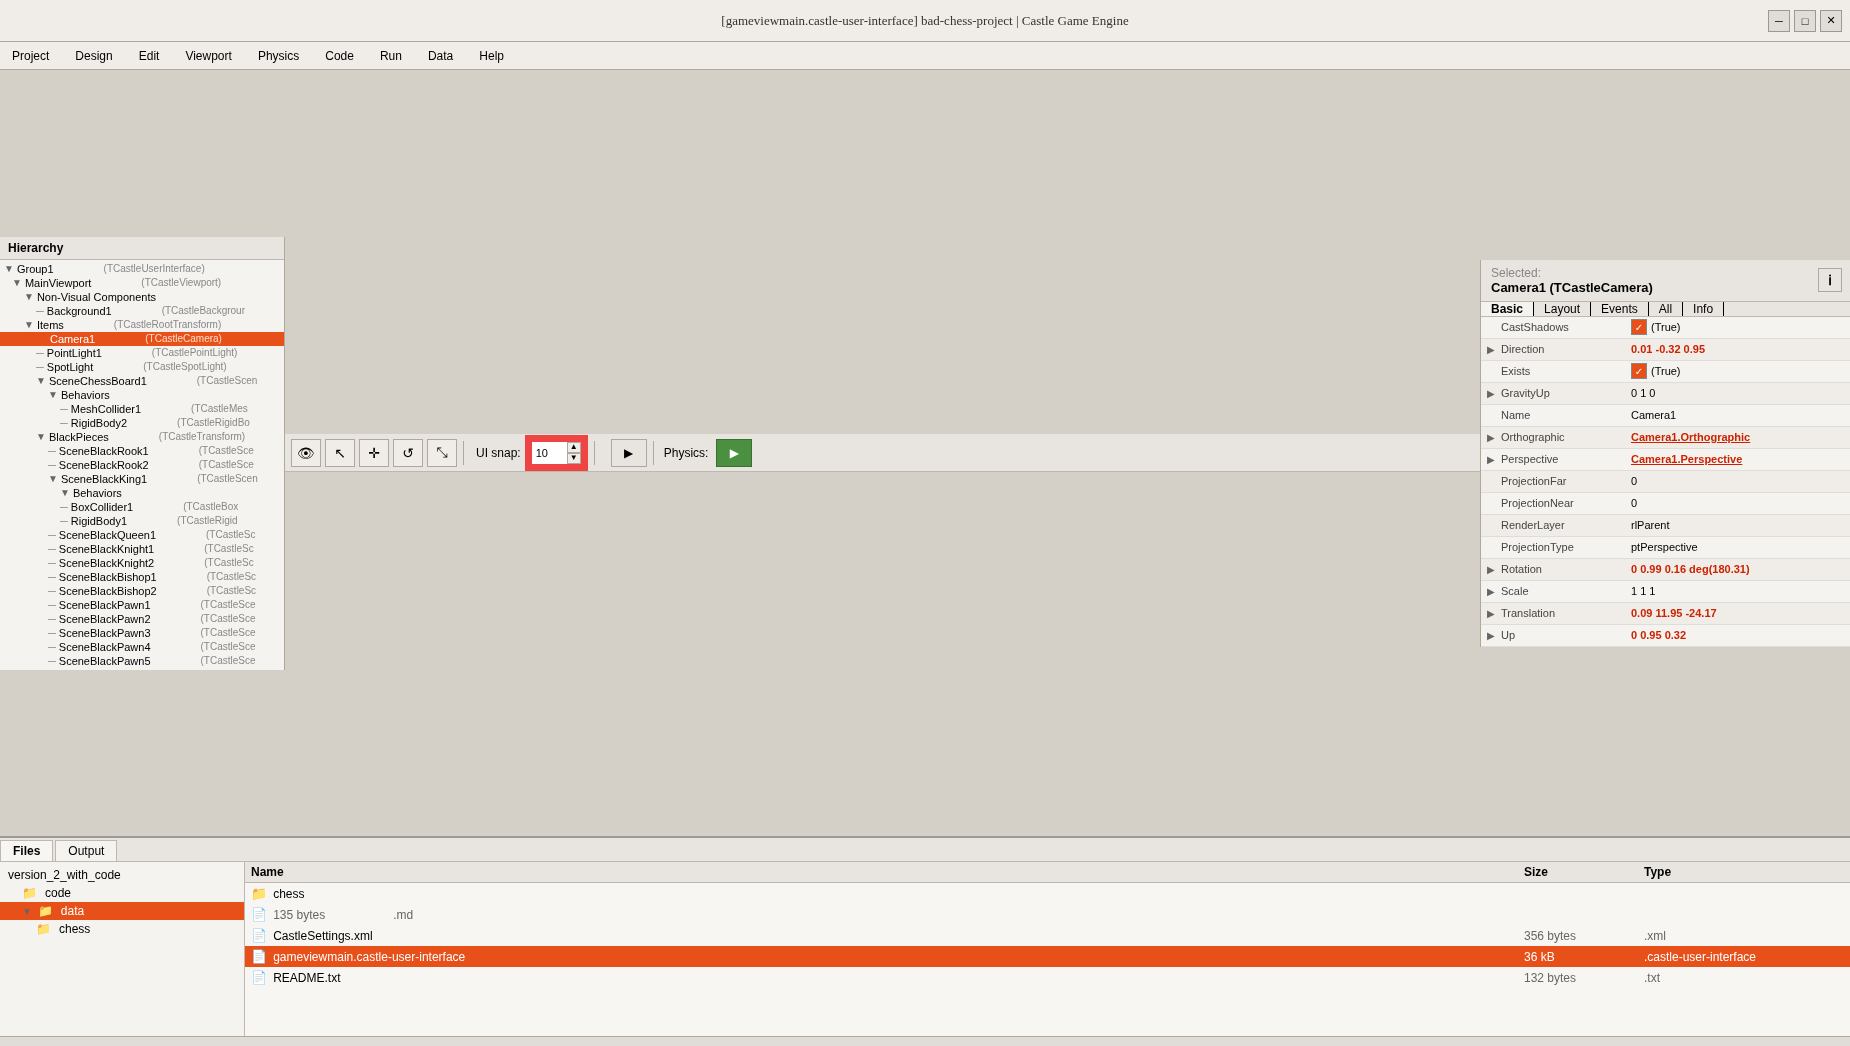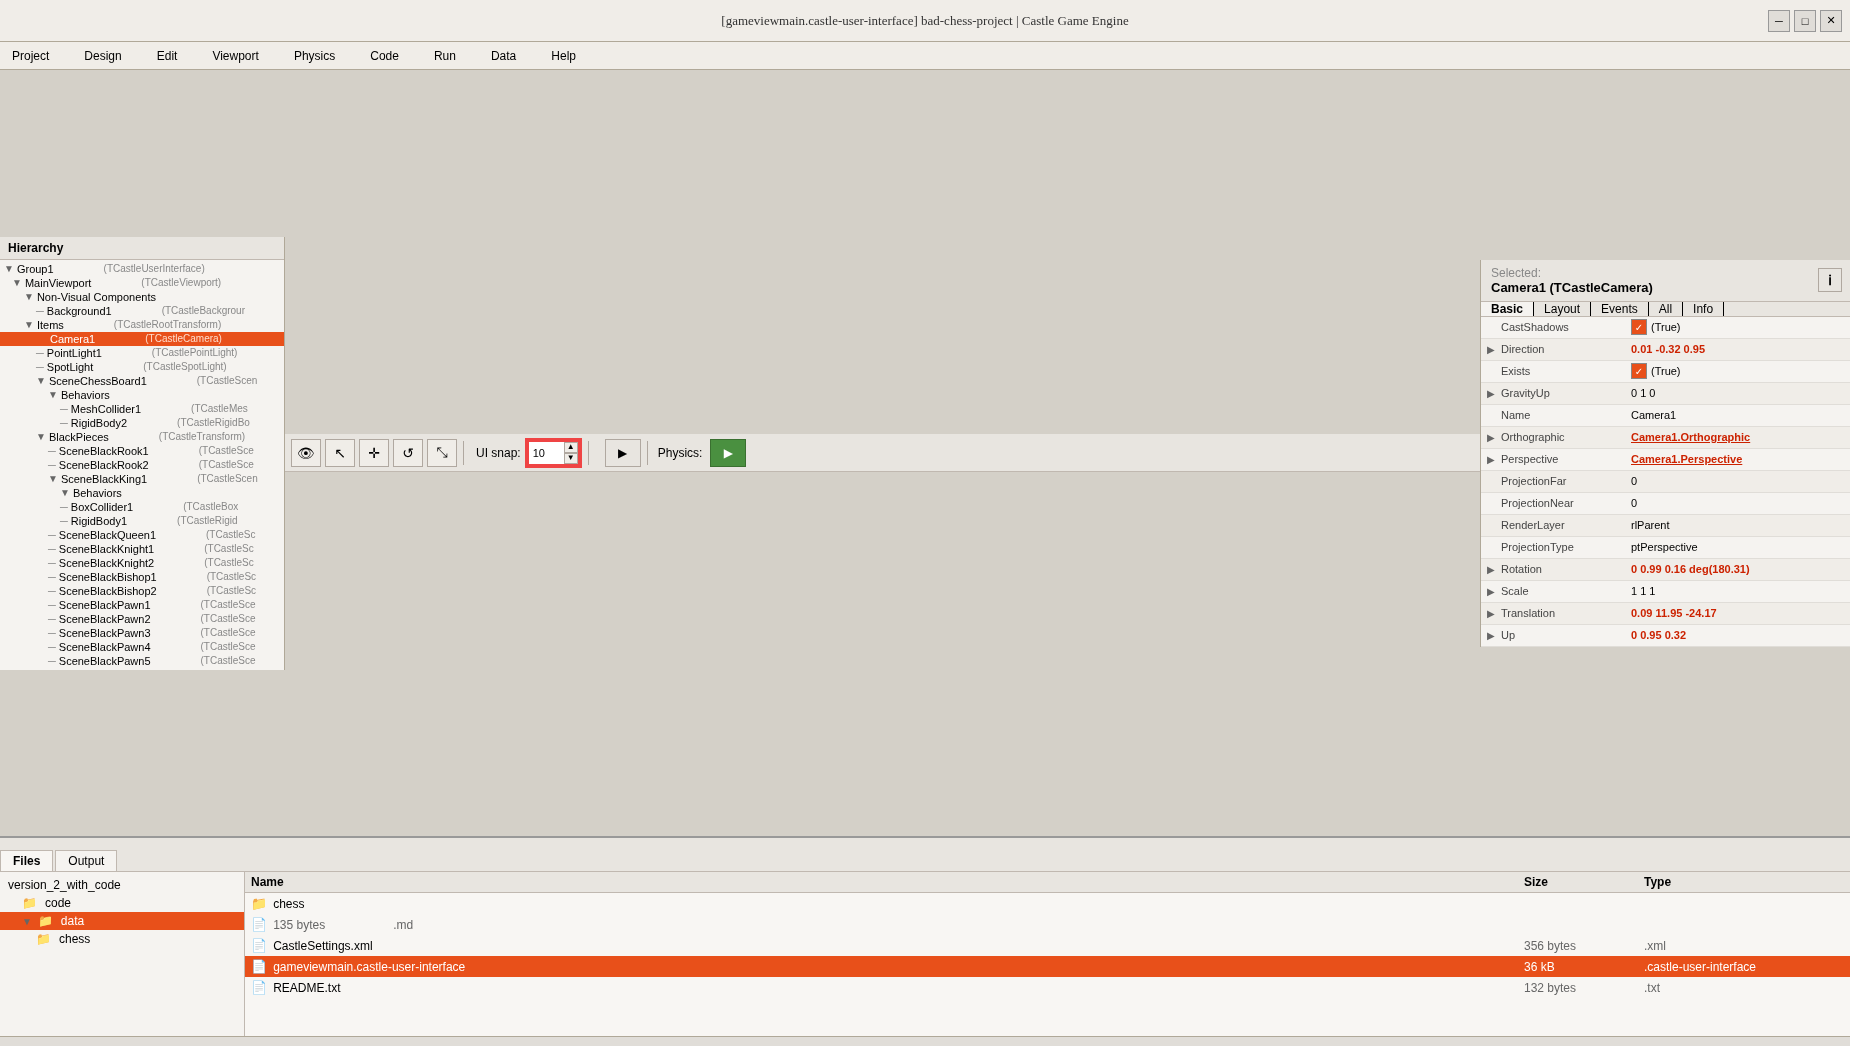--- a/index.html
+++ b/index.html
@@ -21,21 +21,21 @@
     .win-btn { width: 22px; height: 22px; border: 1px solid #999; background: #e0ddd8; display: flex; align-items: center; justify-content: center; cursor: pointer; font-size: 11px; }
 
     
     #menu-bar {
       background: #f0ede8;
       height: 28px;
       display: flex;
       align-items: center;
       padding: 0 4px;
       border-bottom: 1px solid #b0a898;
-      gap: 19px;
+      gap: 10px;
     }
     .menu-item { padding: 3px 8px; cursor: pointer; font-size: 12px; }
 
     
     #main-layout {
       display: flex;
       height: calc(1046px - 30px - 28px);
       flex-direction: column;
     }
 
@@ -113,21 +113,21 @@
       display: flex;
       align-items: center;
       justify-content: center;
       cursor: pointer;
       font-size: 14px;
     }
     .toolbar-separator { width: 1px; height: 24px; background: #b0a8a0; margin: 0 2px; }
     .toolbar-label { font-size: 12px; margin-left: 6px; }
     .toolbar-spinner { display: flex; flex-direction: column; }
     .spin-btn { width: 14px; height: 11px; border: 1px solid #b0a8a0; background: #f0ede8; display: flex; align-items: center; justify-content: center; font-size: 8px; cursor: pointer; line-height: 1; }
-    .toolbar-input-group { display: flex; align-items: center; border: 4px solid #ef4444; background: #be185d; }
+    .toolbar-input-group { display: flex; align-items: center; border: 7px solid #ef4444; background: #be185d; }
     .toolbar-input-group input { border: none; outline: none; width: 35px; padding: 0 4px; font-size: 11px; height: 22px; }
 
     .play-btn {
       width: 36px;
       height: 28px;
       background: #e8e5e0;
       border: 1px solid #b0a8a0;
       display: flex;
       align-items: center;
       justify-content: center;
@@ -280,21 +280,21 @@
     #bottom-area {
       height: 200px;
       display: flex;
       flex-direction: column;
       border-top: 2px solid #999;
     }
     #bottom-tabs {
       display: flex;
       background: #e8e5e0;
       border-bottom: 1px solid #c0b8b0;
-      height: 34px;
+      height: 24px;
       align-items: flex-end;
     }
     .bottom-tab {
       padding: 3px 12px;
       cursor: pointer;
       font-size: 12px;
       border: 1px solid #c0b8b0;
       border-bottom: none;
       background: #f5f3f0;
       margin-right: 2px;

